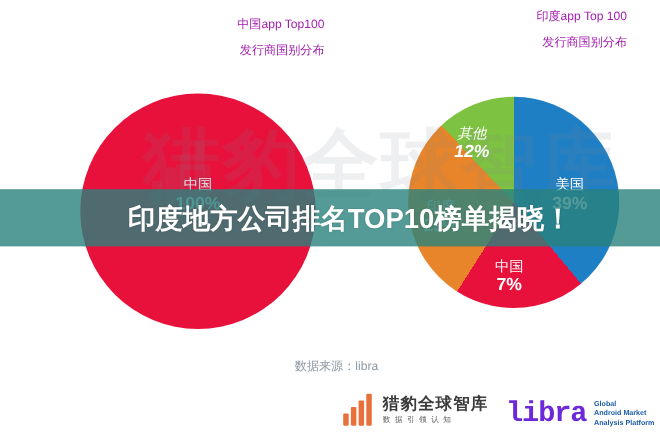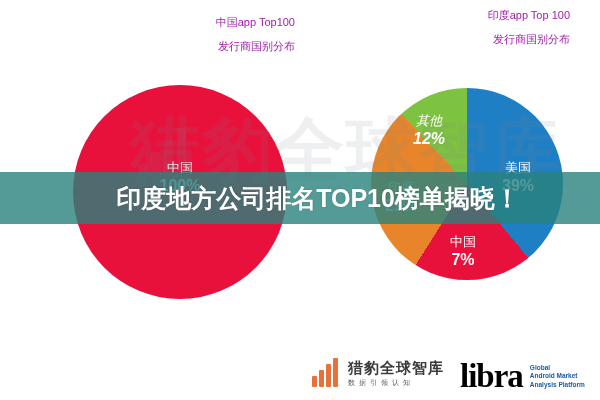--- a/index.html
+++ b/index.html
@@ -134,23 +134,23 @@
     font-size:15px;font-weight:bold;color:#3b3b3b;letter-spacing:1px;
   }
   .cm-sub{
     font-size:7px;color:#5a5a5a;letter-spacing:4px;margin-top:3px;
   }
   .logo-libra{
     position:absolute;left:460px;top:2px;
     display:flex;align-items:center;gap:7px;
   }
   .libra-word{
-    font-size:33px;font-weight:bold;color:#000000;
+    font-size:26px;font-weight:bold;color:#6d28d9;
     letter-spacing:-1px;line-height:33px;
-    font-family:Liberation Serif, serif;
+    font-family:Liberation Mono, monospace;
   }
   .libra-tag{
     font-size:6.5px;color:#1b5ba8;font-weight:bold;line-height:8.5px;
     white-space:nowrap;
   }
 </style>
 </head>
 <body>
 
 <div class="stage">
@@ -190,20 +190,21 @@
     <span class="l2">发行商国别分布</span>
   </div>
   <div class="title" id="title-right">
     <span>印度app Top 100</span>
     <span class="l2">发行商国别分布</span>
   </div>
 
   <div class="banner"></div>
   <div class="banner-text">印度地方公司排名TOP10榜单揭晓！</div>
 
+  <div class="source">数据来源：libra</div>
 
   <div class="footer">
 
     <div class="logo-cm">
       <span class="cm-bars">
         <i style="height:11px"></i><i style="height:17px"></i><i style="height:23px"></i><i style="height:29px"></i>
       </span>
       <span class="cm-text">
         <span class="cm-main">猎豹全球智库</span>
         <span class="cm-sub" style="display:block">数据引领认知</span>

